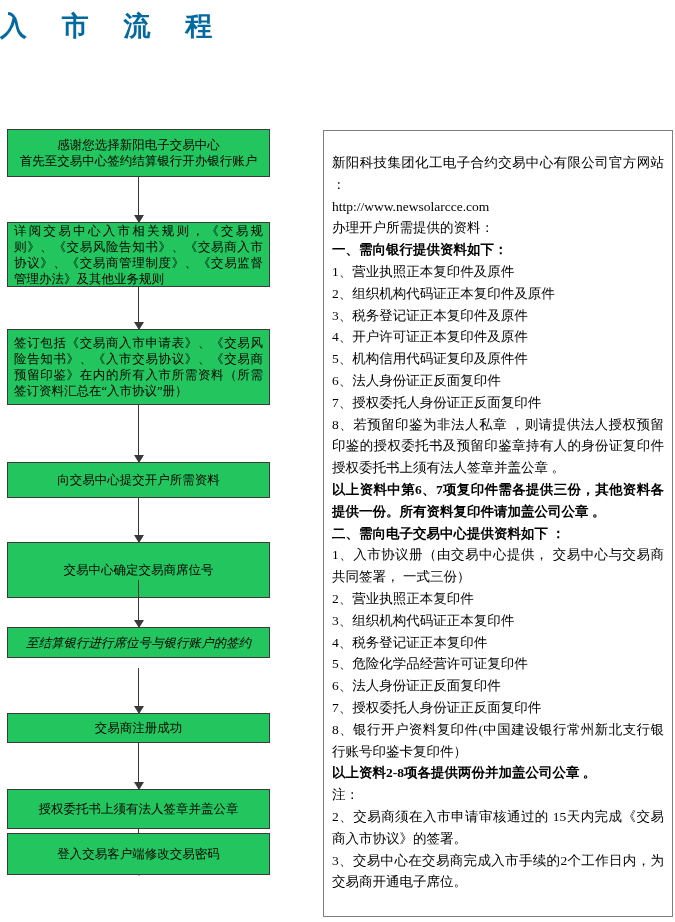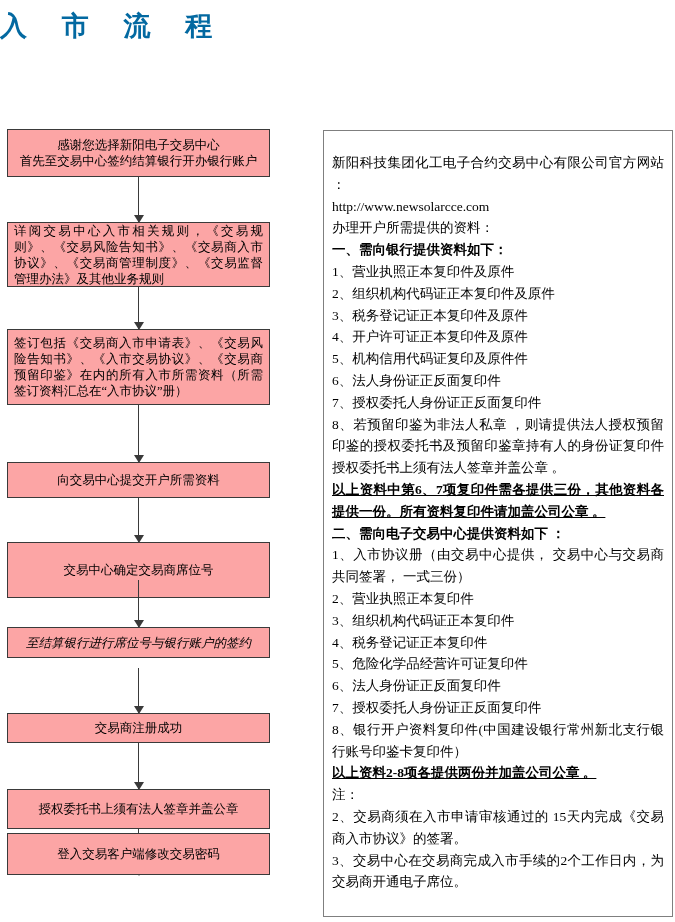--- a/index.html
+++ b/index.html
@@ -23,21 +23,21 @@
     letter-spacing: 14px;
     color: #0369a1;
   }
   
   .fbox {
     position: absolute;
     left: 7px;
     width: 263px;
     box-sizing: border-box;
     border: 1px solid #3a3a3a;
-    background: #fca5a5;
+    background: #22c55e;
     display: flex;
     align-items: center;
     font-size: 12.5px;
     line-height: 16px;
     padding: 0 6px;
   }
   .fbox.center { justify-content: center; text-align: center; }
   .fbox.center span { white-space: pre-line; }
   .fbox.justify { text-align: justify; }
   .arrow {
@@ -69,21 +69,21 @@
     overflow: hidden;
     background: #ffffff;
   }
   .iline {
     margin: 0;
     font-size: 13.5px;
     line-height: 21.8px;
     text-align: justify;
   }
   .iline.bold { font-weight: bold; }
-  .iline.bold-underline { font-weight: bold; text-decoration: underline; }
+  .iline.bold-underline { font-weight: bold; }
 </style>
 </head>
 <body>
 
 <div class="page">
   <div class="title">入 市 流 程</div>
   <div id="flowchart">
       <div class="fbox center" style="top: 129px; height: 48px;">
         <span>感谢您选择新阳电子交易中心
 首先至交易中心签约结算银行开办银行账户</span>

